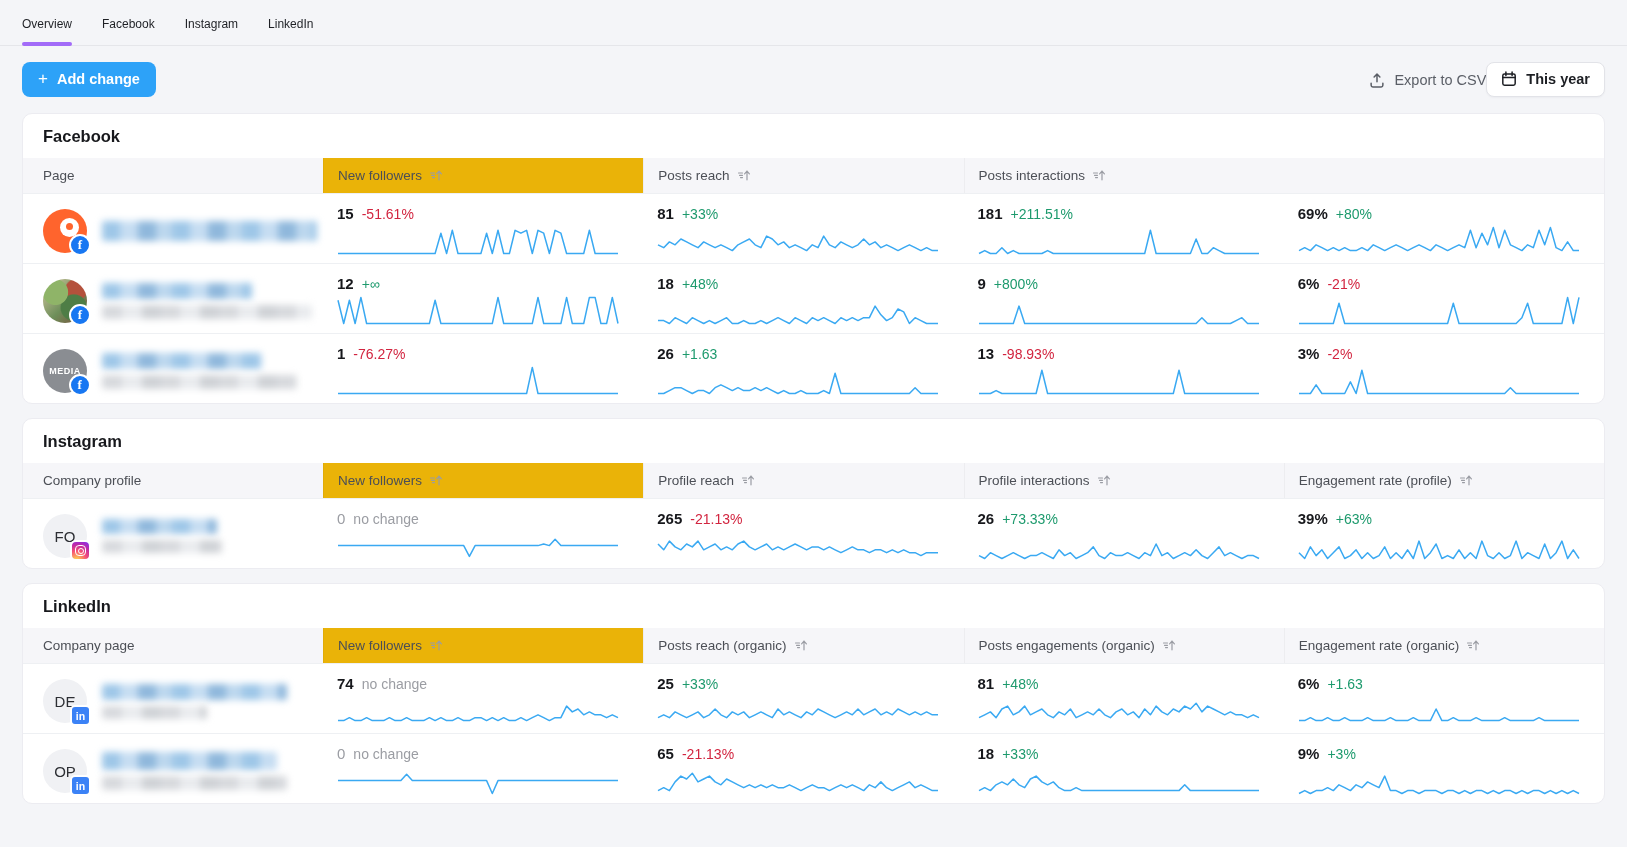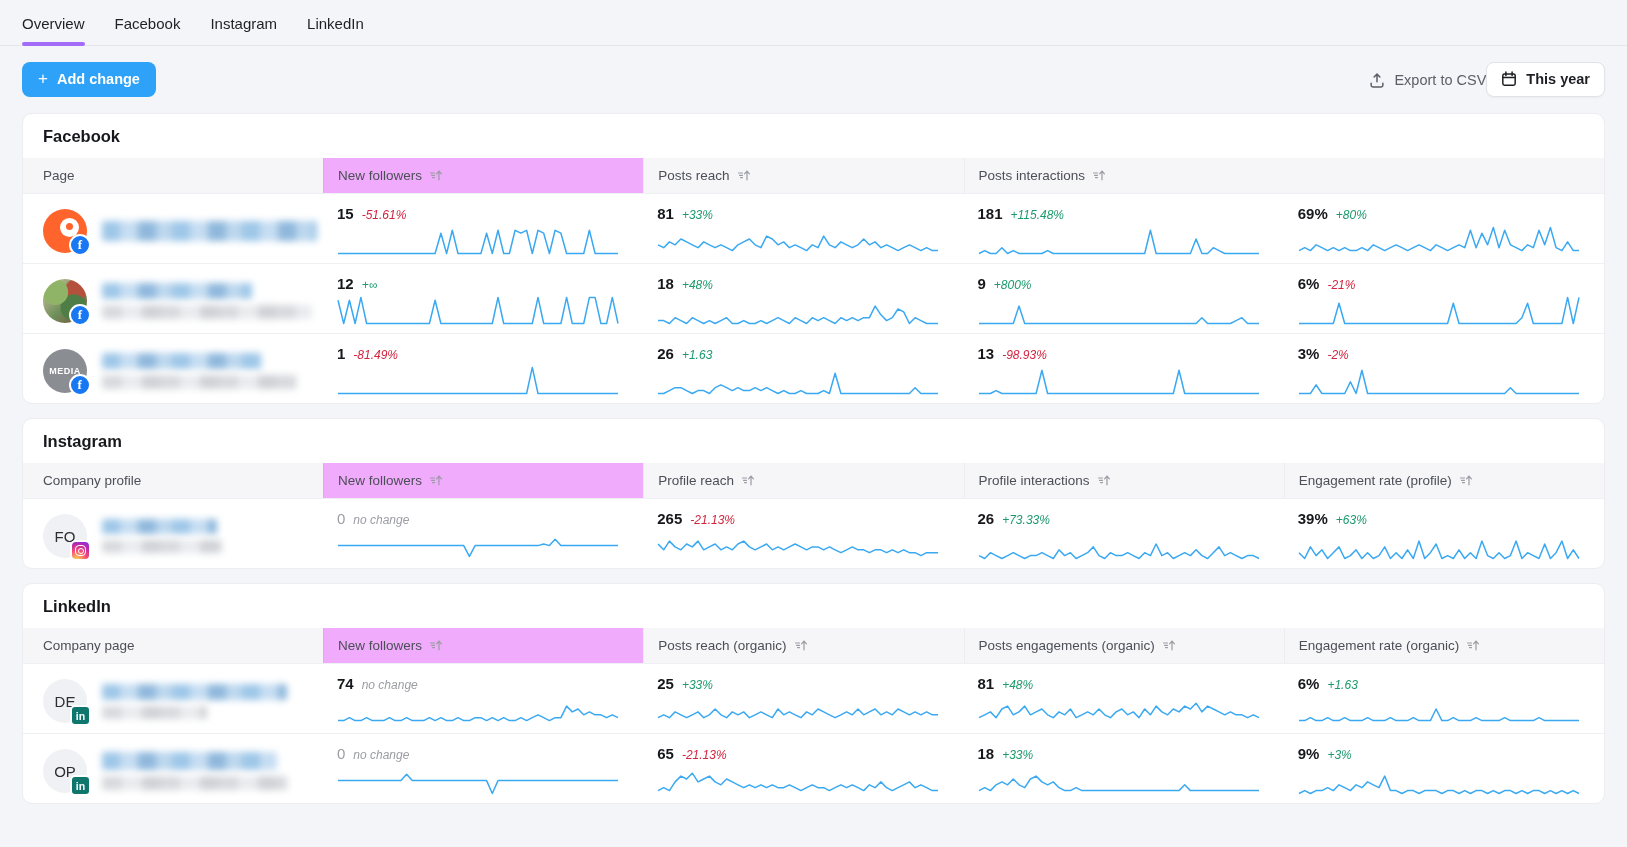--- a/index.html
+++ b/index.html
@@ -12,21 +12,21 @@
   .page { width: 100%; height: 100%; padding-top: 2px; }
 
   
   .tabbar {
     display: flex; gap: 30px; align-items: stretch;
     height: 44px; padding: 0 22px;
     border-bottom: 1px solid #e5e6ea;
   }
   .tab {
     position: relative; display: flex; align-items: center;
-    font-size: 15px; color: #1e2025; cursor: pointer;
+    font-size: 12px; color: #1e2025; cursor: pointer;
   }
   .tab .underline {
     position: absolute; left: 0; right: 0; bottom: -1px; height: 4px;
     border-radius: 3px; background: transparent;
   }
   .tab.active .underline { background: var(--accent, #a26bf8); }
 
   
   .toolbar {
     display: flex; justify-content: space-between; align-items: center;
@@ -62,21 +62,21 @@
   .thead {
     display: grid; grid-template-columns: 300px 1fr 1fr 1fr 1fr;
     background: #f6f6f9;
   }
   .th {
     display: flex; align-items: center; gap: 7px;
     padding: 10px 14px; font-size: 13.5px; color: #4c4f56;
     border-left: 1px solid rgba(0,0,0,0.035); cursor: pointer;
   }
   .th:first-child { border-left: none; padding-left: 20px; cursor: default; }
-  .th.sorted { background: #f0abfc; }
+  .th.sorted { background: #eab308; }
   .row {
     display: grid; grid-template-columns: 300px 1fr 1fr 1fr 1fr;
     border-top: 1px solid #eef0f3; min-height: 67px;
   }
   .cell { padding: 11px 14px 6px; }
   .entity-cell { display: flex; align-items: center; gap: 15px; padding-left: 20px; }
 
   
   .avatar {
     position: relative; width: 44px; height: 44px; border-radius: 50%;
@@ -105,21 +105,21 @@
     display: flex; align-items: center; justify-content: center;
     border: 2px solid #fff;
   }
   .badge.facebook {
     width: 22px; height: 22px; border-radius: 50%;
     background: #1877f2; color: #fff; font-size: 13px; font-weight: bold;
     font-family: "Liberation Serif", serif;
   }
   .badge.linkedin {
     width: 21px; height: 21px; border-radius: 5px;
-    background: #0f766e; color: #fff; font-size: 10.5px; font-weight: bold;
+    background: #3b82f6; color: #fff; font-size: 10.5px; font-weight: bold;
   }
   .badge.instagram {
     width: 21px; height: 21px; border-radius: 6px;
     background: radial-gradient(circle at 28% 110%, #fdcb52 8%, #f75274 44%, #c32aa3 70%, #7b2ff7 100%);
   }
   .badge.instagram .ig-ring {
     width: 11px; height: 11px; border: 1.6px solid #fff; border-radius: 4px;
     display: block; position: relative;
   }
   .badge.instagram .ig-ring::after {
@@ -134,21 +134,21 @@
     background: repeating-linear-gradient(90deg, #9ec7e8 0 18px, #c6ddf2 18px 36px, #8fb8dc 36px 54px, #bcd7ee 54px 70px);
   }
   .blur-line.gray {
     background: repeating-linear-gradient(90deg, #d7d9dd 0 20px, #e9ebee 20px 40px, #cfd2d6 40px 58px);
   }
 
   
   .metric-line { display: flex; align-items: baseline; gap: 8px; margin-bottom: 1px; }
   .val { font-size: 15px; font-weight: bold; color: #17181c; }
   .val.muted { color: #9b9da3; font-weight: normal; }
-  .delta { font-size: 12px; font-style: italic; }
+  .delta { font-size: 14px; }
   .delta.up { color: #1d9a6d; }
   .delta.down { color: #d2243f; }
   .delta.neutral { color: #9b9da3; }
   .spark-wrap { height: 34px; }
 </style>
 </head>
 <body>
 
 <div class="page">
   <div class="tabbar" id="tabs">
@@ -232,21 +232,21 @@
           <span class="val ">81</span>
           <span class="delta up">+33%</span>
         </div>
         <div class="spark-wrap"><svg width="282" height="32" viewBox="0 0 282 32">
                 <polyline points="1.0,21.8 6.7,24.7 12.4,18.9 18.1,21.8 23.9,16.0 29.6,18.9 35.3,21.8 41.0,24.7 46.7,18.9 52.4,21.8 58.1,24.7 63.9,21.8 69.6,24.7 75.3,27.6 81.0,21.8 86.7,18.9 92.4,16.0 98.1,21.8 103.9,24.7 109.6,13.1 115.3,16.0 121.0,21.8 126.7,18.9 132.4,24.7 138.1,21.8 143.9,24.7 149.6,27.6 155.3,21.8 161.0,24.7 166.7,13.1 172.4,21.8 178.1,24.7 183.9,18.9 189.6,21.8 195.3,24.7 201.0,21.8 206.7,16.0 212.4,21.8 218.1,18.9 223.9,24.7 229.6,21.8 235.3,24.7 241.0,27.6 246.7,24.7 252.4,21.8 258.1,24.7 263.9,27.6 269.6,24.7 275.3,27.6 281.0,27.6" fill="none" stroke="#3aa9f2" stroke-width="1.5" stroke-linejoin="round"></polyline>
               </svg></div>
       </div>
       <div class="cell metric">
         <div class="metric-line">
           <span class="val ">181</span>
-          <span class="delta up">+115.48%</span>
+          <span class="delta up">+211.51%</span>
         </div>
         <div class="spark-wrap"><svg width="282" height="32" viewBox="0 0 282 32">
                 <polyline points="1.0,30.5 6.7,27.6 12.4,30.5 18.1,30.5 23.9,24.7 29.6,30.5 35.3,27.6 41.0,30.5 46.7,30.5 52.4,30.5 58.1,30.5 63.9,30.5 69.6,27.6 75.3,30.5 81.0,30.5 86.7,30.5 92.4,30.5 98.1,30.5 103.9,30.5 109.6,30.5 115.3,30.5 121.0,30.5 126.7,30.5 132.4,30.5 138.1,30.5 143.9,30.5 149.6,30.5 155.3,30.5 161.0,30.5 166.7,30.5 172.4,7.3 178.1,30.5 183.9,30.5 189.6,30.5 195.3,30.5 201.0,30.5 206.7,30.5 212.4,30.5 218.1,16.0 223.9,30.5 229.6,30.5 235.3,24.7 241.0,27.6 246.7,30.5 252.4,30.5 258.1,30.5 263.9,30.5 269.6,30.5 275.3,30.5 281.0,30.5" fill="none" stroke="#3aa9f2" stroke-width="1.5" stroke-linejoin="round"></polyline>
               </svg></div>
       </div>
       <div class="cell metric">
         <div class="metric-line">
           <span class="val ">69%</span>
           <span class="delta up">+80%</span>
         </div>
@@ -310,21 +310,21 @@
         </div>
         <div class="names">
           <div class="blur-line blue" style="width:160px;height:16px"></div>
               <div class="blur-line gray" style="width:195px;height:14px"></div>
         </div>
       </div>
 
       <div class="cell metric">
         <div class="metric-line">
           <span class="val ">1</span>
-          <span class="delta down">-81.49%</span>
+          <span class="delta down">-76.27%</span>
         </div>
         <div class="spark-wrap"><svg width="282" height="32" viewBox="0 0 282 32">
                 <polyline points="1.0,30.5 6.7,30.5 12.4,30.5 18.1,30.5 23.9,30.5 29.6,30.5 35.3,30.5 41.0,30.5 46.7,30.5 52.4,30.5 58.1,30.5 63.9,30.5 69.6,30.5 75.3,30.5 81.0,30.5 86.7,30.5 92.4,30.5 98.1,30.5 103.9,30.5 109.6,30.5 115.3,30.5 121.0,30.5 126.7,30.5 132.4,30.5 138.1,30.5 143.9,30.5 149.6,30.5 155.3,30.5 161.0,30.5 166.7,30.5 172.4,30.5 178.1,30.5 183.9,30.5 189.6,30.5 195.3,4.4 201.0,30.5 206.7,30.5 212.4,30.5 218.1,30.5 223.9,30.5 229.6,30.5 235.3,30.5 241.0,30.5 246.7,30.5 252.4,30.5 258.1,30.5 263.9,30.5 269.6,30.5 275.3,30.5 281.0,30.5" fill="none" stroke="#3aa9f2" stroke-width="1.5" stroke-linejoin="round"></polyline>
               </svg></div>
       </div>
       <div class="cell metric">
         <div class="metric-line">
           <span class="val ">26</span>
           <span class="delta up">+1.63</span>
         </div>

